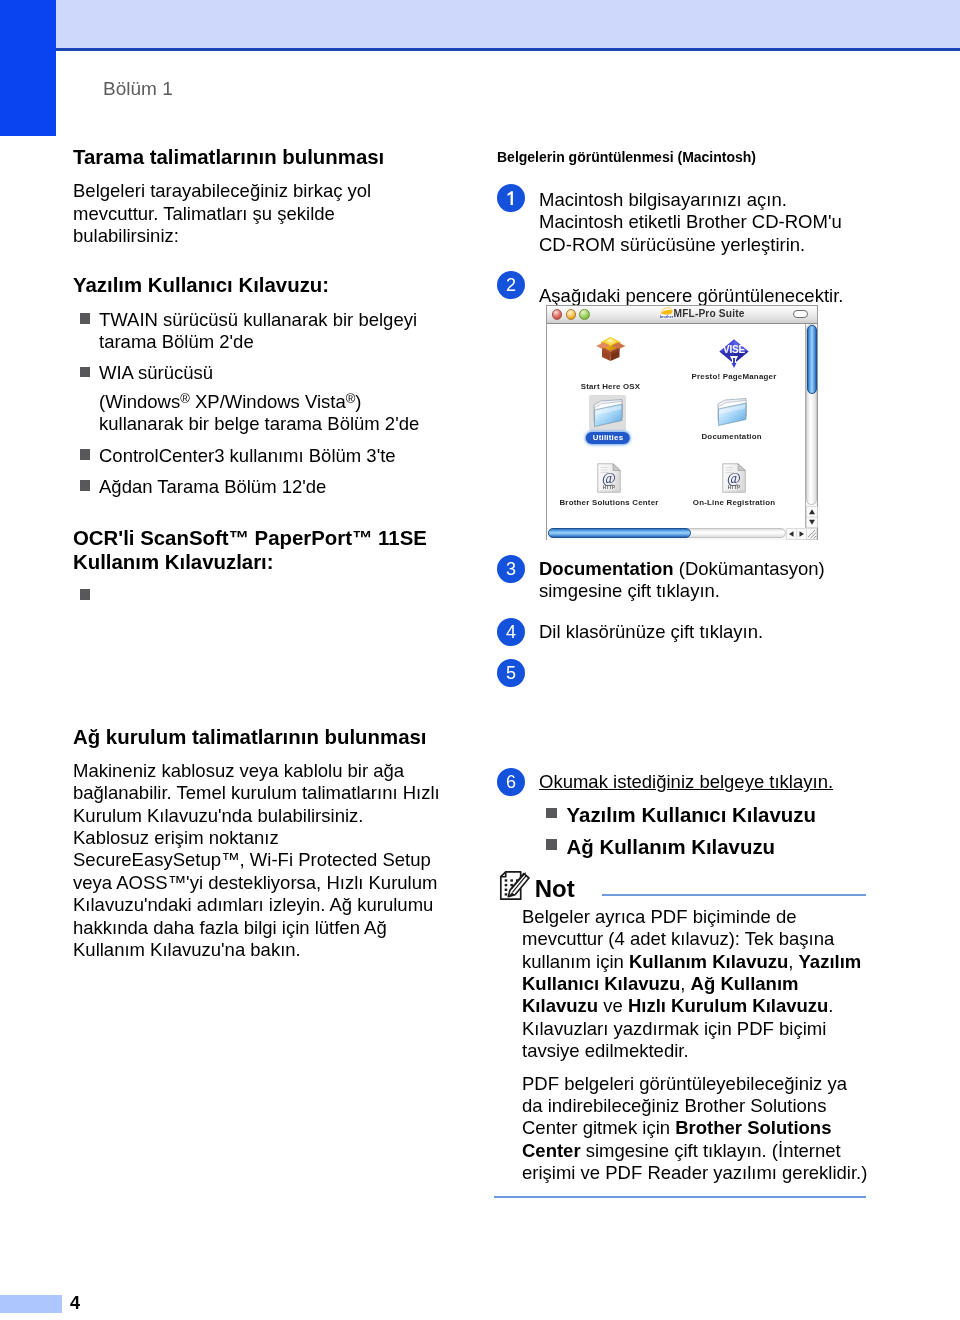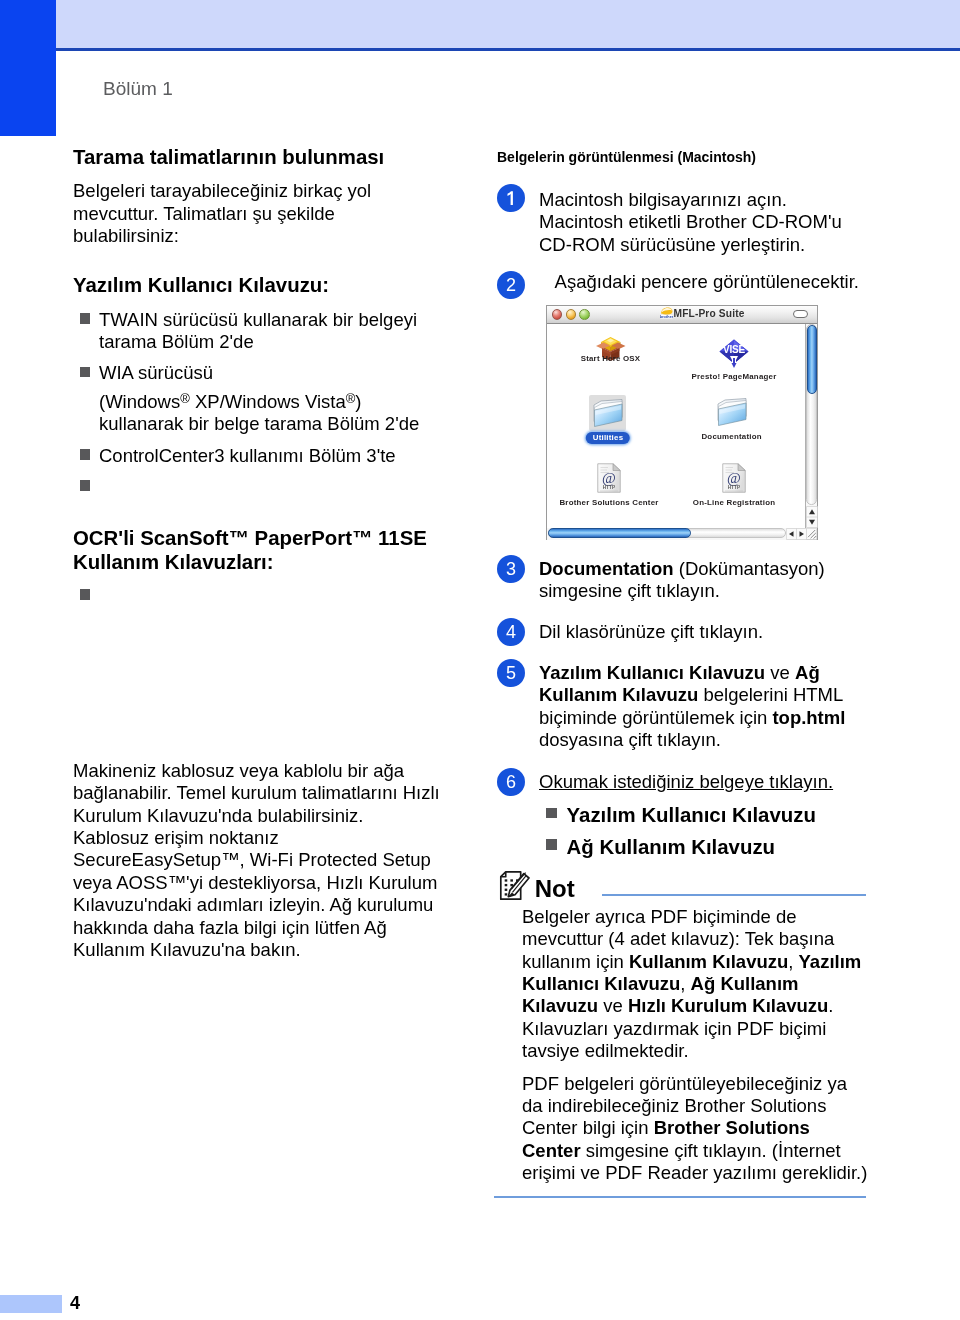--- a/index.html
+++ b/index.html
@@ -101,51 +101,52 @@
 
   <div class="sq" style="left:79.6px;top:366.5px;"></div>
   <div class="blk" style="left:99px;top:362.2px;width:348px;">WIA sürücüsü</div>
 
   <div class="blk" style="left:99px;top:390.5px;width:348px;"><span>(Windows</span><span class="sup">®</span><span> XP/Windows Vista</span><span class="sup">®</span><span>) kullanarak bir belge tarama Bölüm 2'de</span></div>
 
   <div class="sq" style="left:79.6px;top:449px;"></div>
   <div class="blk" style="left:99px;top:444.7px;width:348px;">ControlCenter3 kullanımı Bölüm 3'te</div>
 
   <div class="sq" style="left:79.6px;top:480.2px;"></div>
+  <div class="blk" style="left:99px;top:475.9px;width:348px;">Ağdan Tarama Bölüm 12'de</div>
 
   <div class="blk h" style="left:73px;top:527.2px;width:372px;line-height:23.9px;">OCR'li ScanSoft™ PaperPort™ 11SE Kullanım Kılavuzları:</div>
 
   <div class="sq" style="left:79.6px;top:589.2px;"></div>
 
+  <div class="blk h" style="left:73px;top:725.6px;width:380px;">Ağ kurulum talimatlarının bulunması</div>
 
   <div class="blk" style="left:73px;top:827px;width:368px;">Kablosuz erişim noktanız SecureEasySetup™, Wi-Fi Protected Setup veya AOSS™'yi destekliyorsa, Hızlı Kurulum Kılavuzu'ndaki adımları izleyin. Ağ kurulumu hakkında daha fazla bilgi için lütfen Ağ Kullanım Kılavuzu'na bakın.</div>
 
   <div class="blk" style="left:73px;top:759.7px;width:368px;">Makineniz kablosuz veya kablolu bir ağa bağlanabilir. Temel kurulum talimatlarını Hızlı Kurulum Kılavuzu'nda bulabilirsiniz.</div>
 
   <div class="blk h h2" style="left:497px;top:146.1px;width:380px;">Belgelerin görüntülenmesi (Macintosh)</div>
 
   <div class="num num1" style="left:497px;top:184px;">
       <svg viewBox="0 0 28 28">
         <path d="M15.9 7.2 L15.9 20.9 L13.6 20.9 L13.6 10.1 C12.7 10.9 11.6 11.5 10.5 11.9 L10.5 9.7 C12 9.1 13.2 8.2 14 7.2 Z" fill="#ffffff"></path>
       </svg>
       <span class="vh">1</span>
     </div>
   <div class="blk" style="left:539px;top:188.9px;width:320px;">Macintosh bilgisayarınızı açın. Macintosh etiketli Brother CD-ROM'u CD-ROM sürücüsüne yerleştirin.</div>
 
   <div class="num" style="left:497px;top:270.6px;">2</div>
-  <div class="blk" style="left:539px;top:271px;width:320px;text-align:right;">Aşağıdaki pencere görüntülenecektir.</div>
+  <div class="blk" style="left:539px;top:285px;width:320px;">Aşağıdaki pencere görüntülenecektir.</div>
 
   <div class="num" style="left:497px;top:555.4px;">3</div>
   <div class="blk" style="left:539px;top:557.8px;width:320px;"><b>Documentation</b><span> (Dokümantasyon) simgesine çift tıklayın.</span></div>
 
   <div class="num" style="left:497px;top:618.1px;">4</div>
   <div class="blk" style="left:539px;top:621px;width:320px;">Dil klasörünüze çift tıklayın.</div>
 
   <div class="num" style="left:497px;top:658.6px;">5</div>
-  <div class="blk" style="left:539px;top:661.8px;width:320px;"><b>Yazılım Kullanıcı Kılavuzu</b><span> ve </span><b>Ağ Kullanım Kılavuzu</b><span> belgelerini HTML biçiminde görüntülemek için </span><b>top.html</b><span> dosyasına çift tıklayın.</span></div>
 
   <div class="num" style="left:497px;top:768.2px;">6</div>
   <div class="blk" style="left:539px;top:771.3px;width:320px;text-decoration:underline;">Okumak istediğiniz belgeye tıklayın.</div>
 
   <div class="sq" style="left:546.1px;top:807.6px;"></div>
   <div class="blk h" style="left:566.6px;top:803.8px;width:300px;">Yazılım Kullanıcı Kılavuzu</div>
 
   <div class="sq" style="left:546.1px;top:839.4px;"></div>
   <div class="blk h" style="left:566.6px;top:835.7px;width:300px;">Ağ Kullanım Kılavuzu</div>
 
@@ -167,21 +168,21 @@
     <path d="M42 79 L96 14 L116 31 L62 96 L36 103 Z" fill="#ffffff" stroke="#1a1a1a" stroke-width="6.5" stroke-linejoin="round"></path>
     <path d="M52 87 L105 22" stroke="#1a1a1a" stroke-width="4.5" fill="none"></path>
     <path d="M49 72 L103 10" stroke="#1a1a1a" stroke-width="4.5" fill="none"></path>
     <path d="M36 103 L50 87 L61 96 Z" fill="#1a1a1a"></path>
   </svg>
   <div class="blk h" style="left:534.7px;top:878.2px;font-size:24px;width:120px;">Not</div>
   <div class="rule" style="left:602px;top:894px;width:264px;"></div>
 
   <div class="blk" style="left:522px;top:905.8px;width:350px;"><span>Belgeler ayrıca PDF biçiminde de mevcuttur (4 adet kılavuz): Tek başına kullanım için </span><b>Kullanım Kılavuzu</b><span>, </span><b>Yazılım Kullanıcı Kılavuzu</b><span>, </span><b>Ağ Kullanım Kılavuzu</b><span> ve </span><b>Hızlı Kurulum Kılavuzu</b><span>. Kılavuzları yazdırmak için PDF biçimi tavsiye edilmektedir.</span></div>
 
-  <div class="blk" style="left:522px;top:1072.5px;width:350px;"><span>PDF belgeleri görüntüleyebileceğiniz ya da indirebileceğiniz Brother Solutions Center bilgi için </span><b>Brother Solutions Center</b><span> simgesine çift tıklayın. (İnternet erişimi ve PDF Reader yazılımı gereklidir.)</span></div>
+  <div class="blk" style="left:522px;top:1072.5px;width:350px;"><span>PDF belgeleri görüntüleyebileceğiniz ya da indirebileceğiniz Brother Solutions Center gitmek için </span><b>Brother Solutions Center</b><span> simgesine çift tıklayın. (İnternet erişimi ve PDF Reader yazılımı gereklidir.)</span></div>
 
   <div class="rule" style="left:494px;top:1196px;width:372px;"></div>
 
   <div class="macwin">
     <div class="mw-frame"></div>
     <div class="mw-title"></div>
     <div class="tl tl-r"></div>
     <div class="tl tl-y"></div>
     <div class="tl tl-g"></div>
     <div class="mw-titlegrp"><svg class="mw-titleicon" viewBox="0 0 26 24">
@@ -207,21 +208,21 @@
           <path d="M12 18 L31 28 L31 36 L12 26 Z" fill="#e3aa0d"></path>
           <path d="M51 18 L31 28 L31 36 L51 26 Z" fill="#d29c07"></path>
           <path d="M18 17 L31 10 L44 17 L31 24 Z" fill="#ffe15c"></path>
           <path d="M24 15 L31 11 L38 15 L31 19 Z" fill="#fff1a8"></path>
 
           <path d="M2 26 L17 19 L30 25 L15 32 Z" fill="#e08b5e"></path>
           <path d="M61 26 L46 19 L33 25 L48 32 Z" fill="#cf7446"></path>
           <path d="M14 30 L31 38 L31 44 L14 36 Z" fill="#a84a2a" opacity="0.9"></path>
           <path d="M49 30 L31 38 L31 44 L49 36 Z" fill="#8d3a1e" opacity="0.9"></path>
         </svg>
-        <div class="lbl" style="top:21px;">Start Here OSX</div>
+        <div class="lbl" style="top:49px;">Start Here OSX</div>
       </div>
 
       <div class="ic" style="left:171px;top:14.5px;">
         <svg width="32" height="31" viewBox="0 0 64 62">
           <path d="M32 3 L61 27 L32 51 L3 27 Z" fill="#3c3fc8"></path>
           <path d="M32 3 L61 27 L32 27 L3 27 Z" fill="#4a4ede"></path>
           <path d="M3 27 L32 27 L32 51 Z" fill="#2f32b0"></path>
           <path d="M61 27 L32 27 L32 51 Z" fill="#2629a0"></path>
           <path d="M32 5 L55 24 L32 24 Z" fill="#6a6ef0" opacity="0.7"></path>
           <text x="32" y="30" font-size="20" font-weight="bold" fill="#ffffff" text-anchor="middle" font-family="Liberation Sans, sans-serif" letter-spacing="-0.5">VISE</text>

